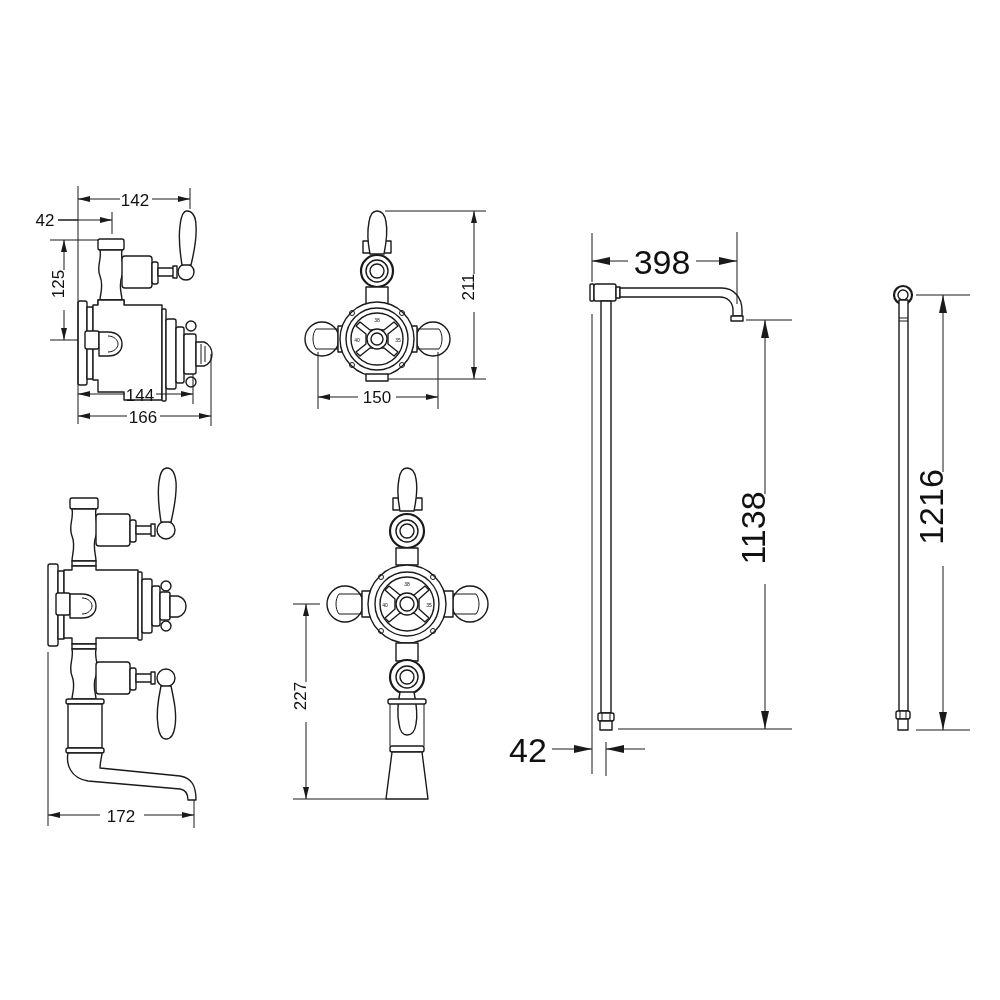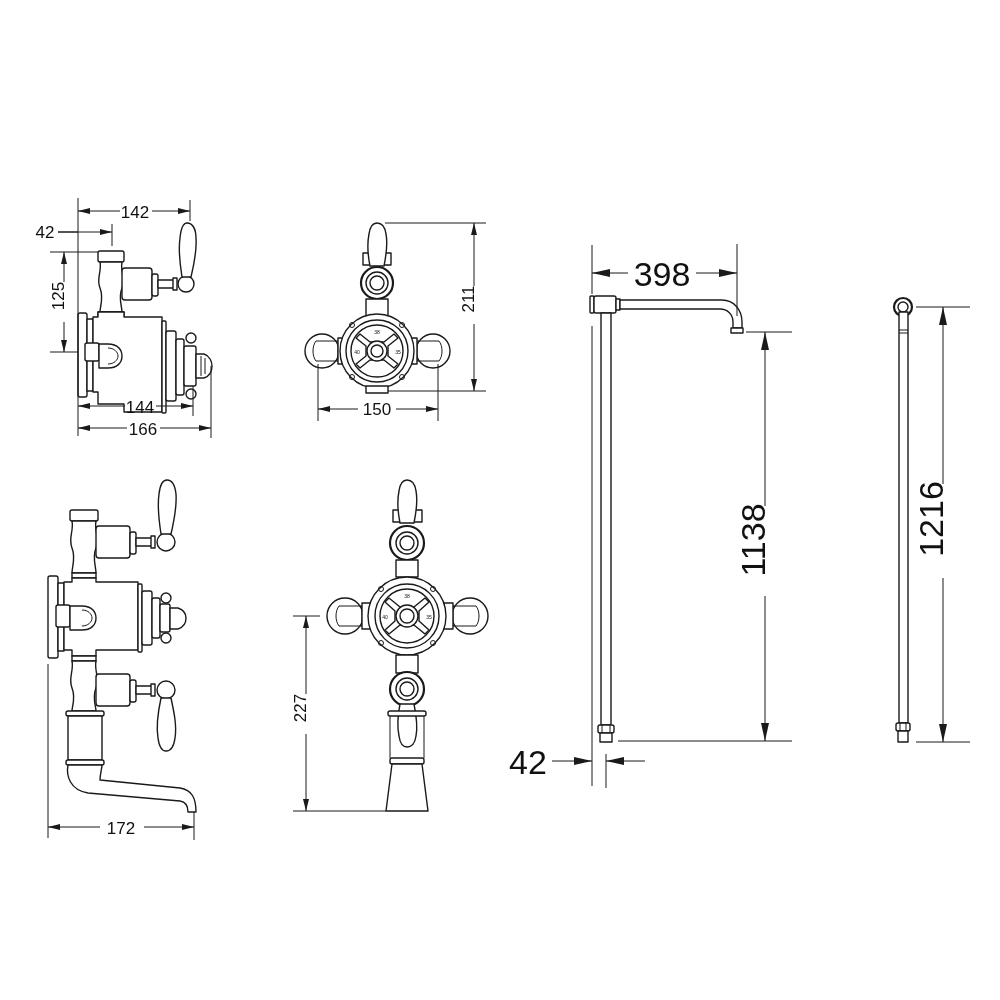--- a/index.html
+++ b/index.html
@@ -1,17 +1,17 @@
 <!DOCTYPE html>
 <html><head>
 <meta charset="utf-8">
 <style>
   html, body { margin: 0; padding: 0; background: #ffffff; }
   body { width: 1000px; height: 1000px; overflow: hidden; }
-  #canvas { position: absolute; left: 0; top: 16px; width: 1000px; height: 835px; }
+  #canvas { position: absolute; left: 0; top: 4px; width: 1000px; height: 835px; }
   svg { display: block; }
   .part { fill: #ffffff; stroke: #1a1a1a; stroke-width: 1.4; stroke-linejoin: round; stroke-linecap: round; }
   .thin { fill: none; stroke: #1a1a1a; stroke-width: 1; }
   .dim { fill: none; stroke: #1a1a1a; stroke-width: 1; }
   .dimtxt { font-family: "Liberation Sans", sans-serif; fill: #111111; }
   .small { font-size: 17px; }
   .big { font-size: 34px; }
   .bold { stroke-width: 2.2; }
 </style>
 </head>

